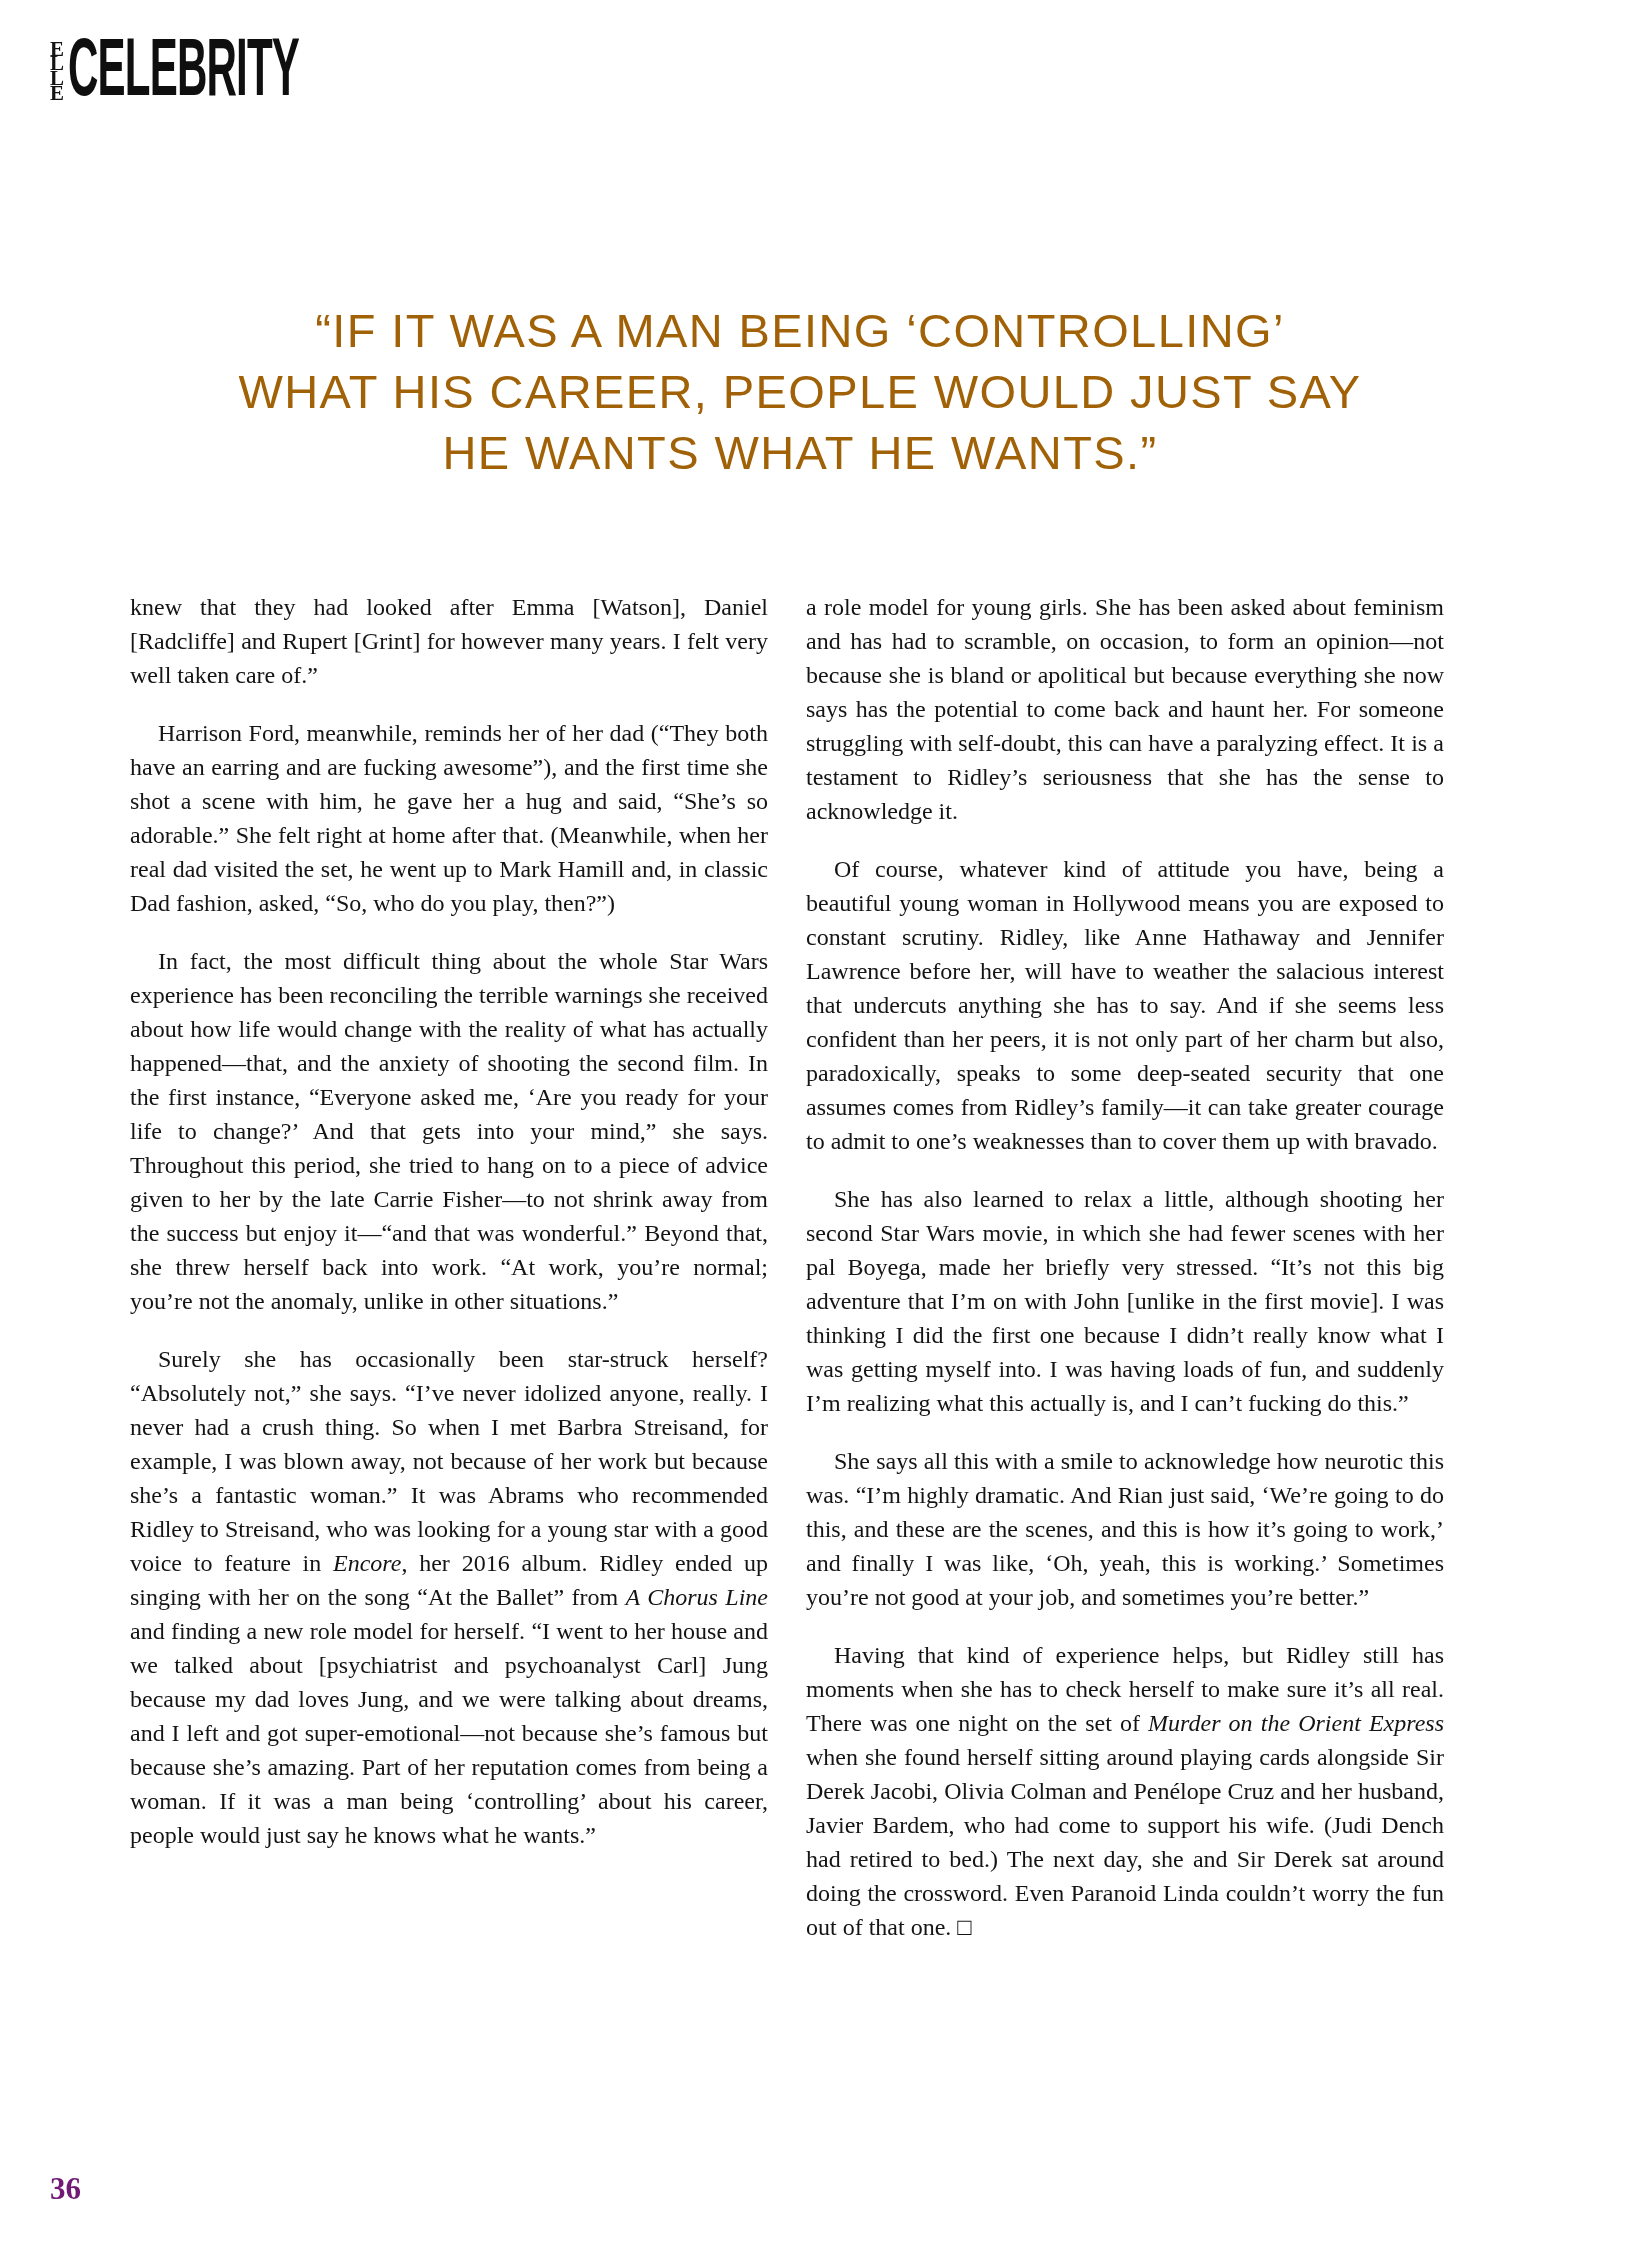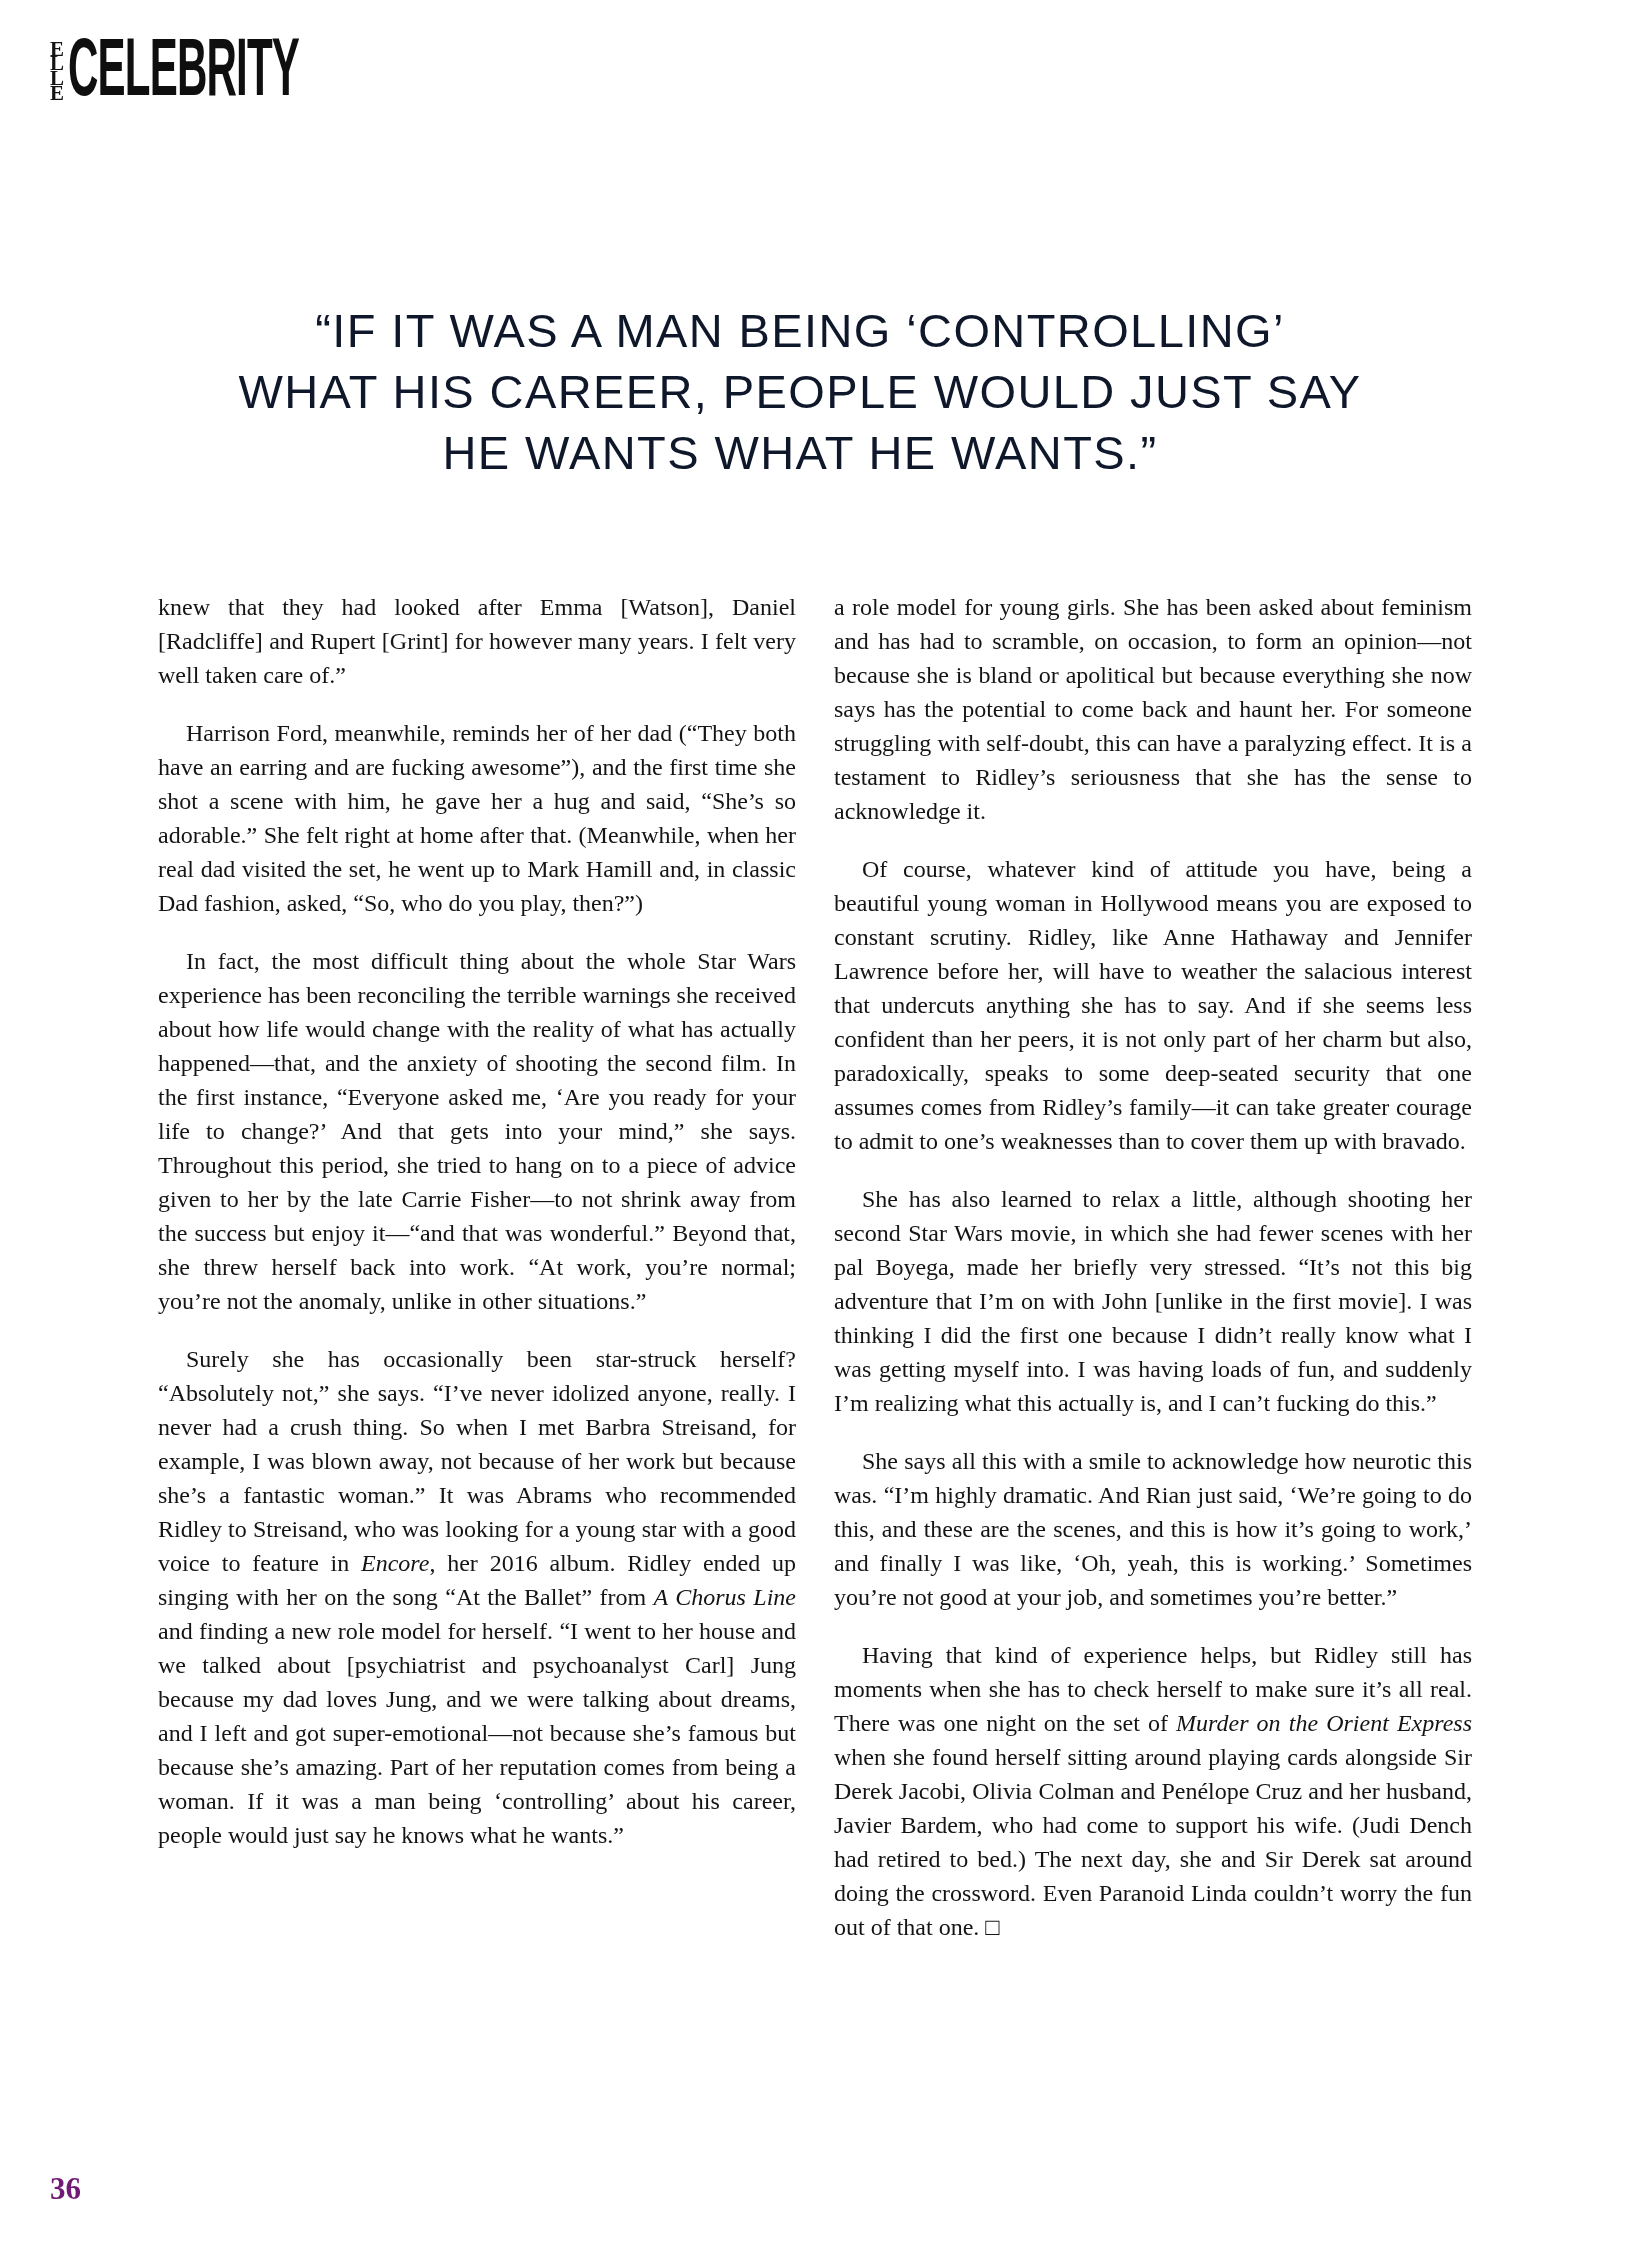--- a/index.html
+++ b/index.html
@@ -54,28 +54,28 @@
     position: absolute;
     top: 300px;
     left: 143px;
     width: 1314px;
     text-align: center;
     font-family: "Liberation Sans", sans-serif;
     font-weight: 300;
     font-size: 47px;
     line-height: 61px;
     letter-spacing: 1.4px;
-    color: #0f172a;
+    color: #a16207;
   }
 
   
   .article {
     position: absolute;
     top: 590px;
-    left: 158px;
+    left: 130px;
     width: 1314px;
     display: flex;
     gap: 38px;
   }
   .column {
     width: 638px;
     text-align: justify;
     font-size: 24px;
     line-height: 34px;
     hyphens: auto;

